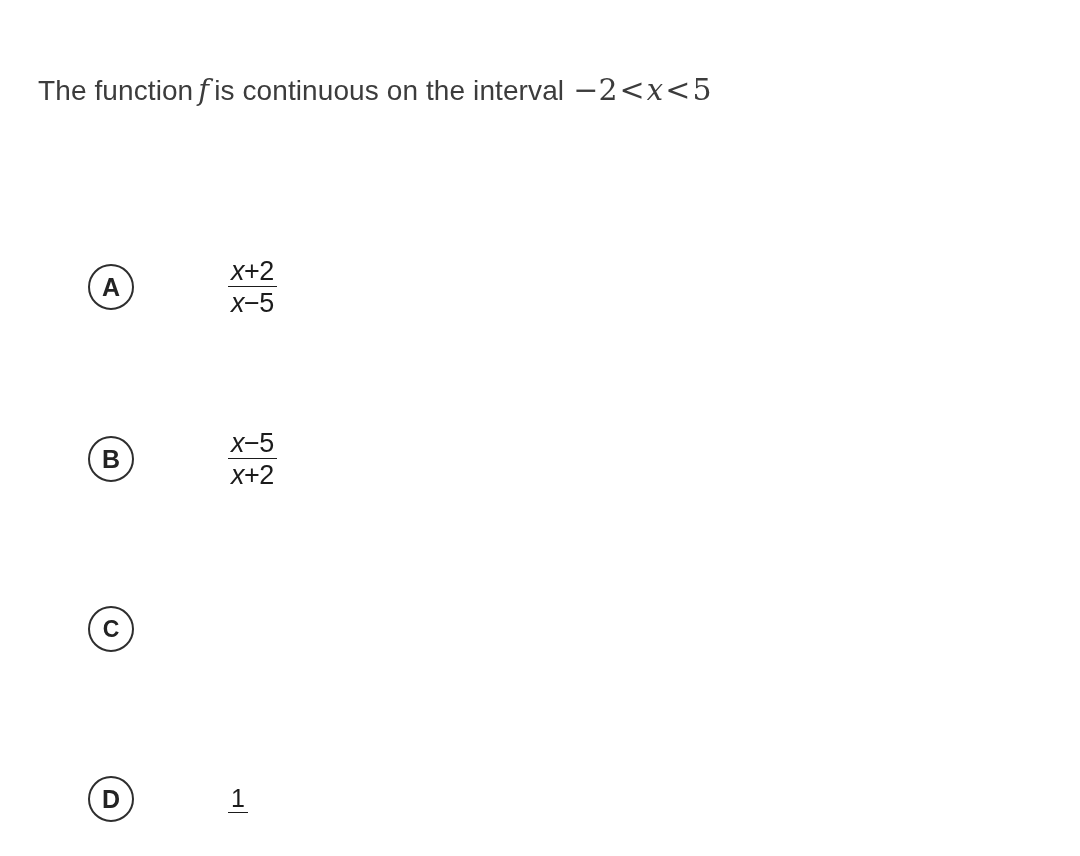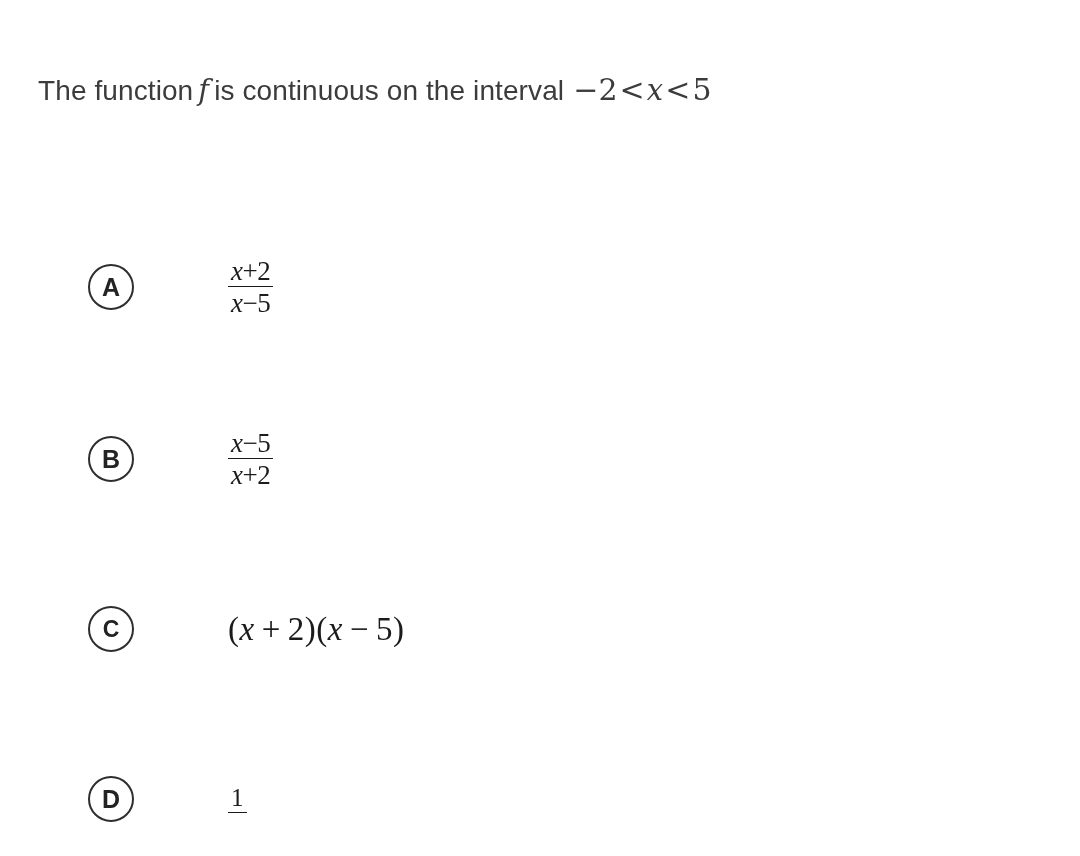--- a/index.html
+++ b/index.html
@@ -86,21 +86,21 @@
     line-height: 1;
   }
   .option-bubble.small-glyph { font-size: 23px; }
 
   .option-expr {
     position: absolute;
     left: 228px;
     display: flex;
     align-items: flex-start;
     color: #1b1b1b;
-    font-family: Liberation Serif, serif;
+    font-family: Liberation Sans, sans-serif;
   }
 
   
   .frac {
     display: inline-flex;
     flex-direction: column;
     align-items: center;
     vertical-align: middle;
     line-height: 1.05;
   }
@@ -149,23 +149,20 @@
   <div class="option-expr">
     <span class="frac frac-sm">
       <span class="num"><span class="it">x</span><span class="up">−</span><span class="up">5</span></span>
       <span class="den"><span class="it">x</span><span class="up">+</span><span class="up">2</span></span>
     </span>
   </div>
 </div>
 
 <div class="option-row" id="option-row-2">
   <div class="option-bubble small-glyph">C</div>
-  <div class="option-expr">
-    <span class="expr-big"><span class="up">(</span><span class="it">x</span><span class="up op">+</span><span class="up">2</span><span class="up">)</span><span class="up">(</span><span class="it">x</span><span class="up op">−</span><span class="up">5</span><span class="up">)</span></span>
-  </div>
 </div>
 
 <div class="option-row" id="option-row-3">
   <div class="option-bubble">D</div>
   <div class="option-expr">
     <span class="frac frac-d">
       <span class="num">1</span>
     </span>
   </div>
 </div>

